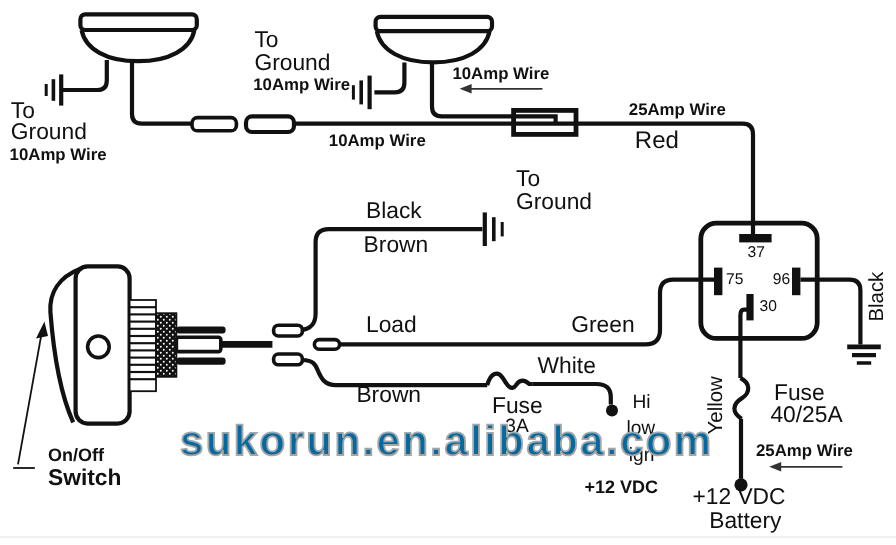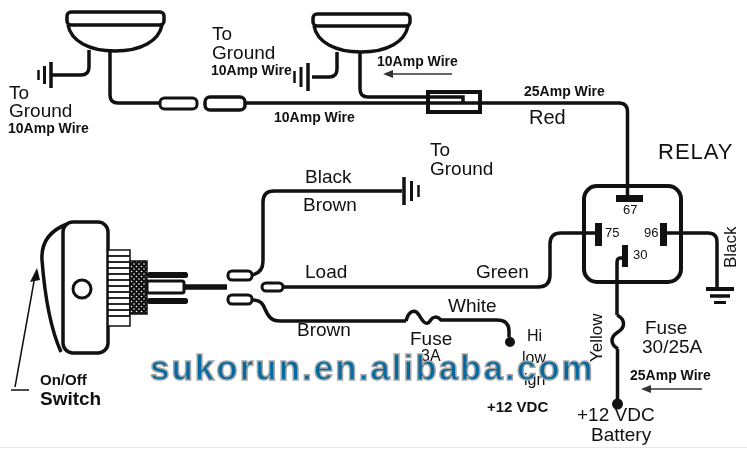--- a/index.html
+++ b/index.html
@@ -179,22 +179,21 @@
   <div class="lbl" style="left:212px;top:24px;font-size:19px">To</div>
   <div class="lbl" style="left:212px;top:43px;font-size:19px">Ground</div>
   <div class="lbl b" style="left:211px;top:63px;font-size:14px">10Amp Wire</div>
 
   <div class="lbl b" style="left:377px;top:54px;font-size:14px">10Amp Wire</div>
   <div class="lbl b" style="left:274px;top:110px;font-size:14px">10Amp Wire</div>
 
   <div class="lbl b" style="left:524px;top:84px;font-size:14px">25Amp Wire</div>
   <div class="lbl" style="left:529px;top:107px;font-size:20px">Red</div>
 
-  <div class="lbl" style="left:658px;top:141px;font-size:22px;letter-spacing:1px">RELAY</div>
-  <div class="lbl" style="left:623px;top:203px;font-size:13px">67</div>
+  <div class="lbl" style="left:623px;top:203px;font-size:13px">37</div>
   <div class="lbl" style="left:605px;top:226px;font-size:13px">75</div>
   <div class="lbl" style="left:644px;top:226px;font-size:13px">96</div>
   <div class="lbl" style="left:633px;top:248px;font-size:13px">30</div>
   <div class="lbl v" style="left:722px;top:268px;font-size:17px">Black</div>
 
   <div class="lbl" style="left:305px;top:167px;font-size:19px">Black</div>
   <div class="lbl" style="left:303px;top:195px;font-size:19px">Brown</div>
   <div class="lbl" style="left:430px;top:140px;font-size:19px">To</div>
   <div class="lbl" style="left:430px;top:159px;font-size:19px">Ground</div>
 
@@ -205,21 +204,21 @@
   <div class="lbl" style="left:297px;top:320px;font-size:19px">Brown</div>
   <div class="lbl" style="left:410px;top:329px;font-size:19px">Fuse</div>
   <div class="lbl" style="left:421px;top:348px;font-size:16px">3A</div>
   <div class="lbl" style="left:527px;top:328px;font-size:16px">Hi</div>
   <div class="lbl" style="left:522px;top:350px;font-size:16px">low</div>
   <div class="lbl" style="left:524px;top:372px;font-size:16px">ign</div>
   <div class="lbl b" style="left:487px;top:399px;font-size:15px">+12 VDC</div>
 
   <div class="lbl v" style="left:588px;top:362px;font-size:17px">Yellow</div>
   <div class="lbl" style="left:645px;top:318px;font-size:19px">Fuse</div>
-  <div class="lbl" style="left:642px;top:337px;font-size:19px">30/25A</div>
+  <div class="lbl" style="left:642px;top:337px;font-size:19px">40/25A</div>
   <div class="lbl b" style="left:630px;top:368px;font-size:14px">25Amp Wire</div>
   <div class="lbl" style="left:577px;top:405px;font-size:19px">+12 VDC</div>
   <div class="lbl" style="left:591px;top:425px;font-size:19px">Battery</div>
 
   <div class="lbl b" style="left:40px;top:372px;font-size:15px">On/Off</div>
   <div class="lbl b" style="left:40px;top:389px;font-size:19px">Switch</div>
 
   <div class="wm">sukorun.en.alibaba.com</div>
 </div>
 

